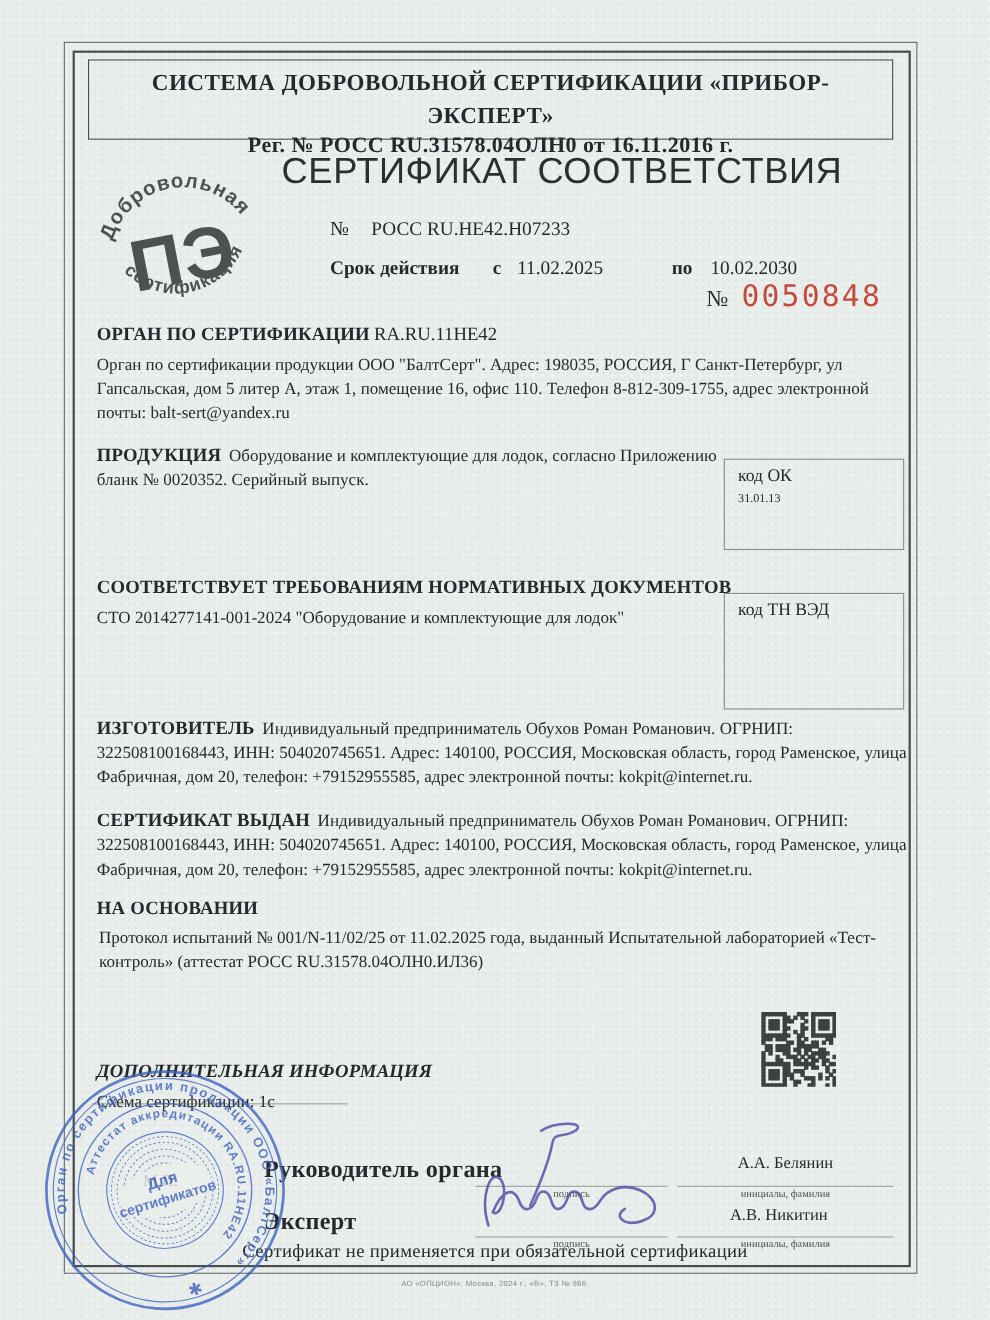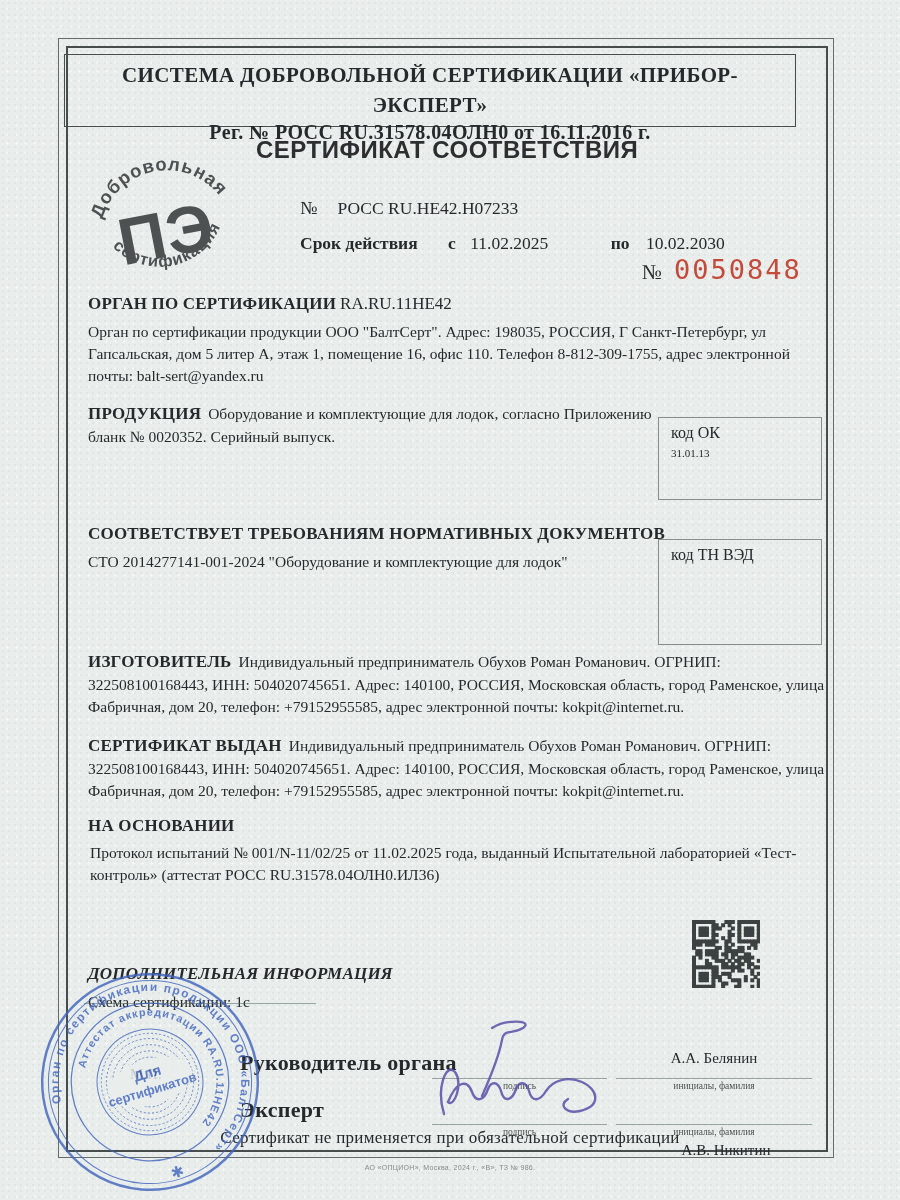--- a/index.html
+++ b/index.html
@@ -11,30 +11,30 @@
       radial-gradient(rgba(255,255,255,.55) 1px, transparent 1.3px);
     background-size:6px 6px, 9px 9px;
     background-position:0 0, 3px 4px;
     font-family:"Liberation Serif","DejaVu Serif",serif;
     color:#26292b;
   }
   .abs{position:absolute;}
   .outer-frame{left:58px; top:38px; width:774px; height:1118px; border:1.2px solid #666c6c;}
   .inner-frame{left:66px; top:46px; width:758px; height:1102px; border:2px solid #474c4d;}
   .header-box{
-    left:64px; top:54px; width:730px; height:66px; border:1.5px solid #474c4d;
+    left:80px; top:54px; width:730px; height:66px; border:1.5px solid #474c4d;
     text-align:center; padding-top:5px; box-sizing:content-box;
   }
   .header-line1{font-size:21px; font-weight:bold; letter-spacing:.4px; line-height:1.45;}
   .header-line2{font-size:20px; font-weight:bold; letter-spacing:.4px;}
   .logo{left:84px; top:126px; width:160px; height:160px;}
   .doc-title{
     left:256px; top:136px; width:560px;
     font-family:"Liberation Sans","DejaVu Sans",sans-serif;
-    font-weight:bold; font-size:24px; letter-spacing:.5px; color:#2c2e2f;
+    font-weight:normal; font-size:33px; letter-spacing:.5px; color:#2c2e2f;
   }
   .cert-no{left:300px; top:198px; font-size:17.5px;}
   .cert-no .num-sign{font-size:18px;}
   .cert-no .val{margin-left:16px;}
   .validity{left:300px; top:233px; font-size:17.5px;}
   .validity b{font-weight:bold;}
   .validity .from-label{margin-left:26px;}
   .validity .from{margin-left:10px;}
   .validity .to-label{margin-left:58px;}
   .validity .to{margin-left:12px;}
@@ -445,21 +445,21 @@
   <div class="abs sig-role" style="top:1050px;">Руководитель органа</div>
   <div class="abs sig-underline" style="left:432px; top:1077px; width:175px;"></div>
   <div class="abs sig-caption" style="left:432px; top:1081px; width:175px;">подпись</div>
   <div class="abs sig-name" style="left:618px; top:1050px; width:192px;">А.А. Белянин</div>
   <div class="abs sig-underline" style="left:616px; top:1077px; width:196px;"></div>
   <div class="abs sig-caption" style="left:616px; top:1081px; width:196px;">инициалы, фамилия</div>
 
   <div class="abs sig-role" style="top:1097px;">Эксперт</div>
   <div class="abs sig-underline" style="left:432px; top:1123px; width:175px;"></div>
   <div class="abs sig-caption" style="left:432px; top:1127px; width:175px;">подпись</div>
-  <div class="abs sig-name" style="left:630px; top:1097px; width:192px;margin-top:45px;">А.В. Никитин</div>
+  <div class="abs sig-name" style="left:612px; top:1097px; width:192px;">А.В. Никитин</div>
   <div class="abs sig-underline" style="left:616px; top:1123px; width:196px;"></div>
   <div class="abs sig-caption" style="left:616px; top:1127px; width:196px;">инициалы, фамилия</div>
 
   <div class="abs sig-svg" style="left:462px; top:1018px;">
     <svg width="115" height="80" viewBox="0 0 115 80">
       <path d="M30,10 C44,1 72,2 61,10 C50,17 42,10 40,22 C37,38 28,60 20,78" fill="none" stroke="#584fa8" stroke-width="2.3" stroke-linecap="round" opacity=".85"></path>
     </svg>
   </div>
   <div class="abs sig-svg" style="left:428px; top:1056px;">
     <svg width="200" height="74" viewBox="0 0 200 74">

